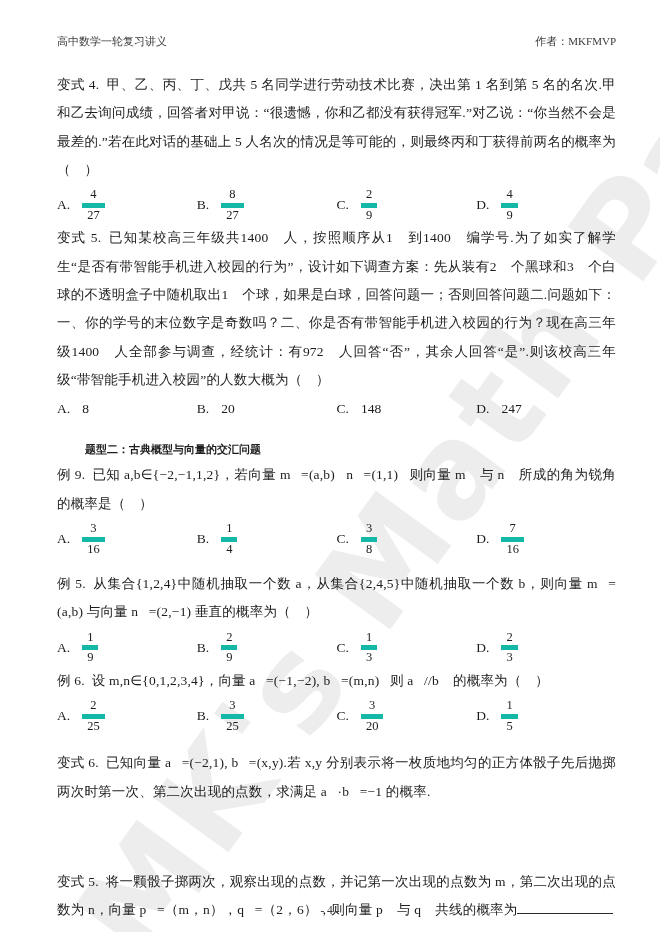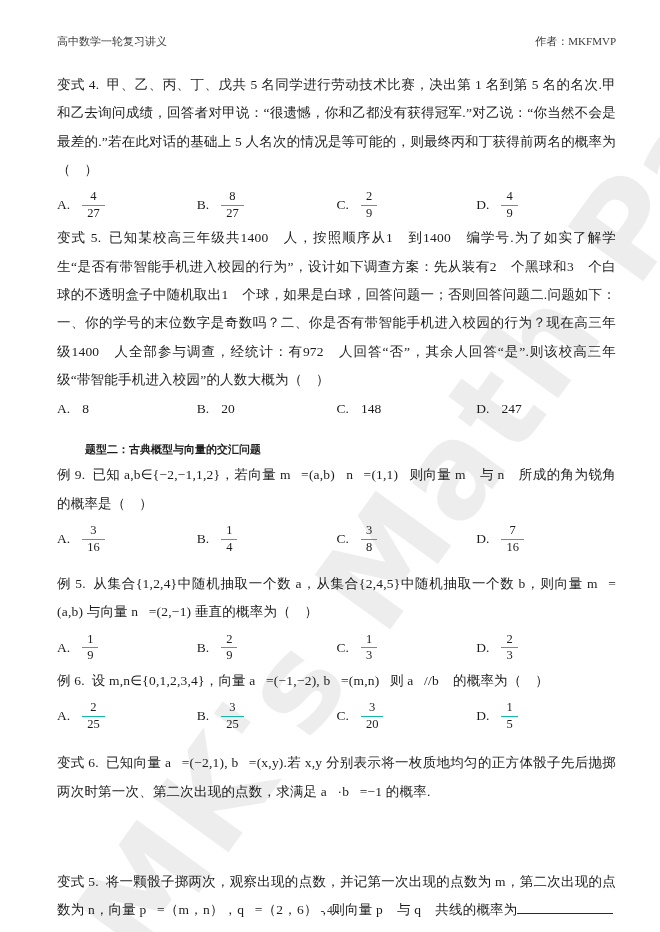--- a/index.html
+++ b/index.html
@@ -64,21 +64,21 @@
   }
   .opt .opt-label { margin-right:12px; }
   .frac {
     display:inline-flex;
     flex-direction:column;
     align-items:center;
     font-size:12.5px;
     line-height:1.25;
   }
   .frac .num { padding:0 5px; }
-  .frac .den { border-top:1px solid #14b8a6; padding:0 5px; }
+  .frac .den { border-top:5px solid #14b8a6; padding:0 5px; }
   .blank {
     display:inline-block;
     width:96px;
     height:14px;
     border-bottom:1px solid #2a2a2a;
     vertical-align:baseline;
   }
   .footer {
     position:absolute;
     bottom:16px; left:0;

